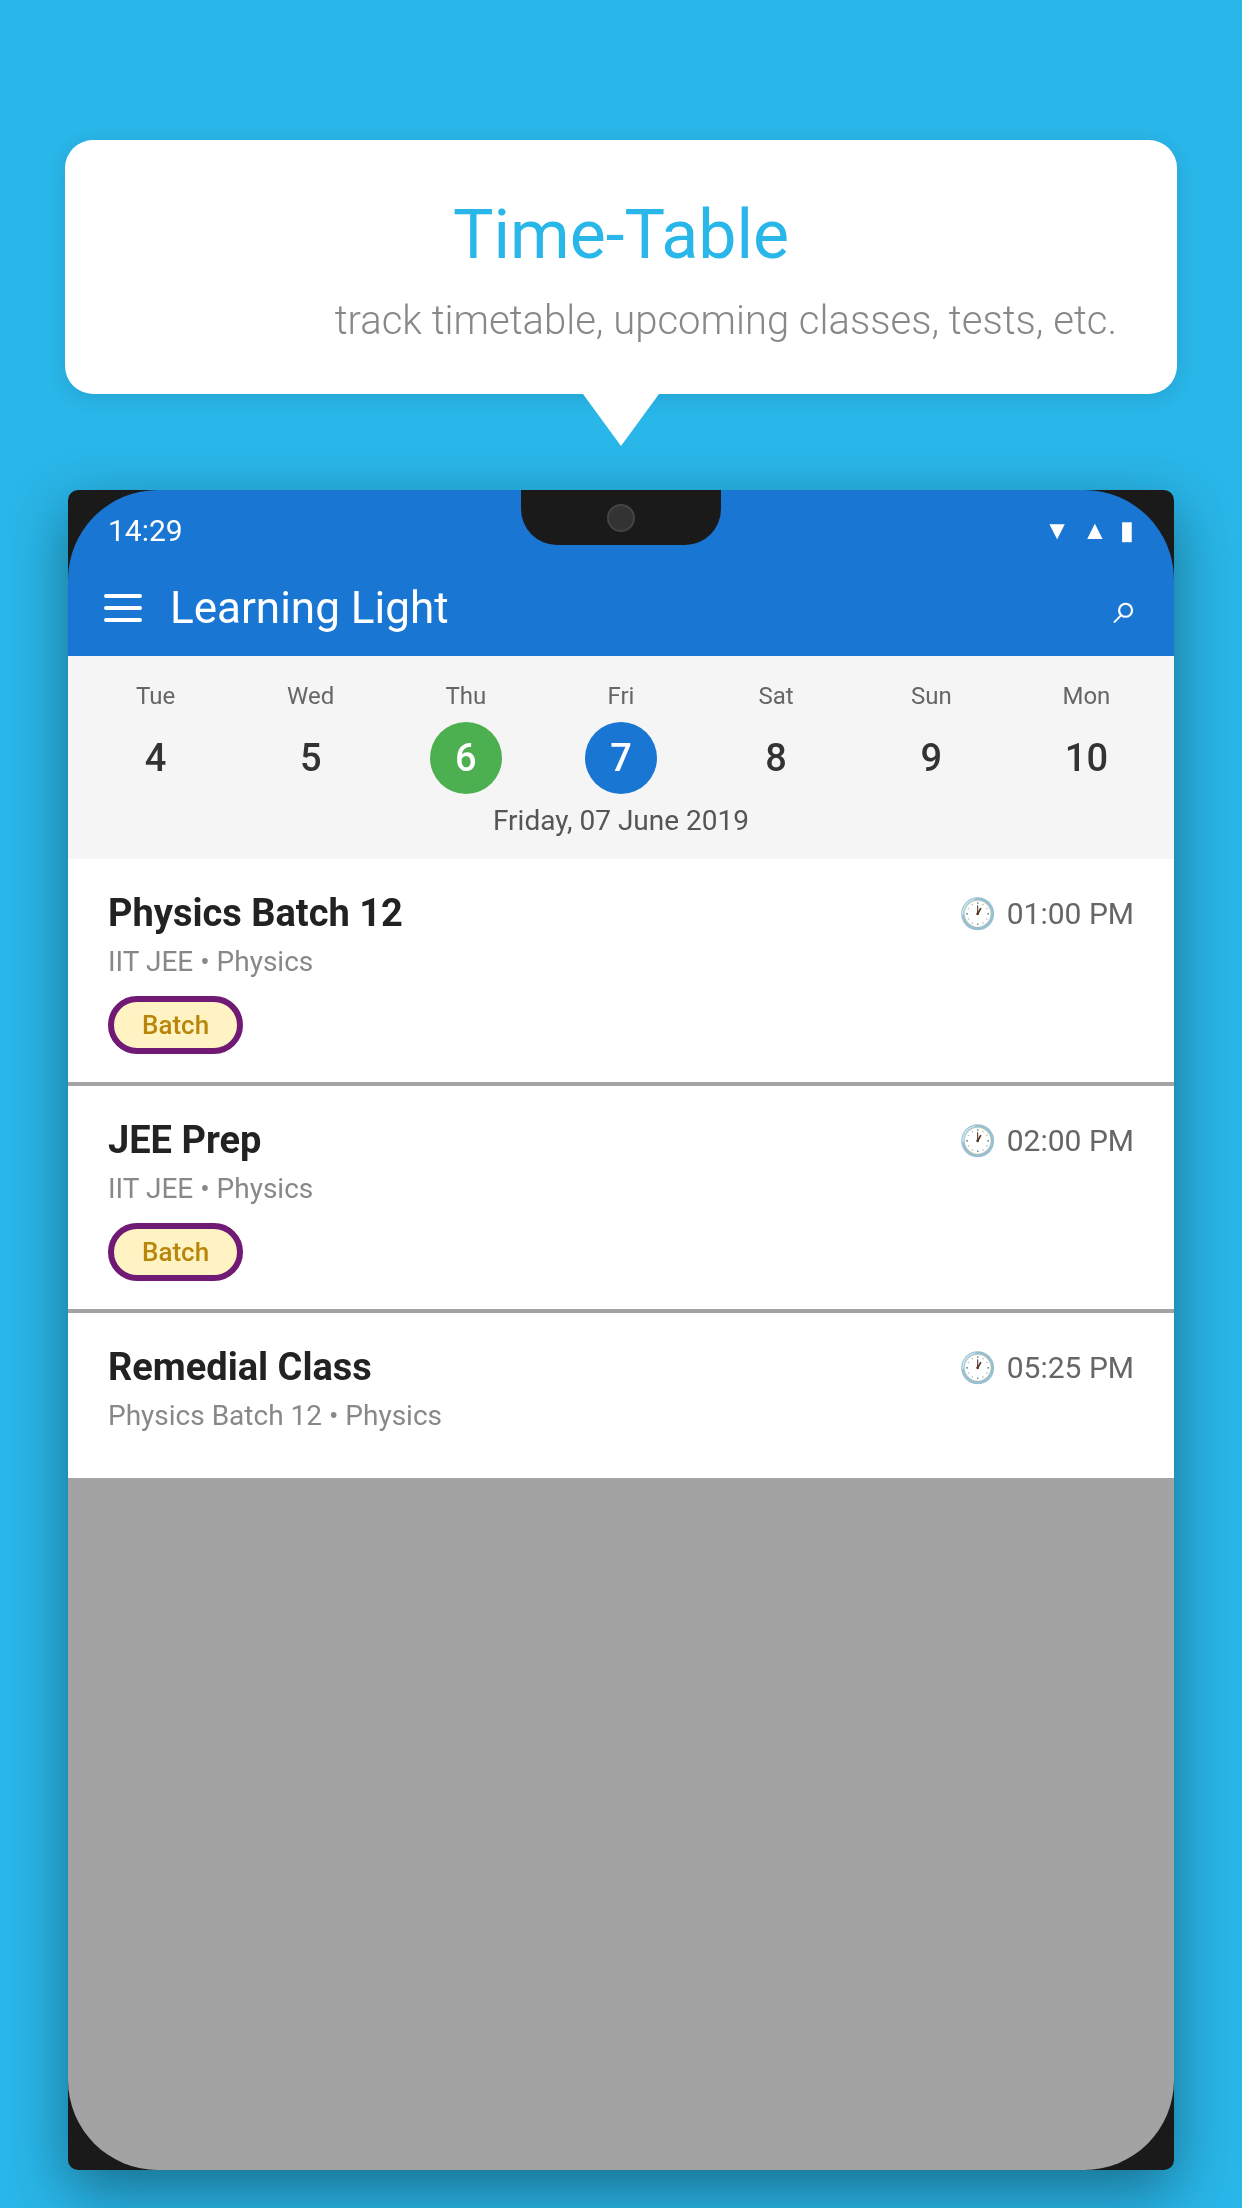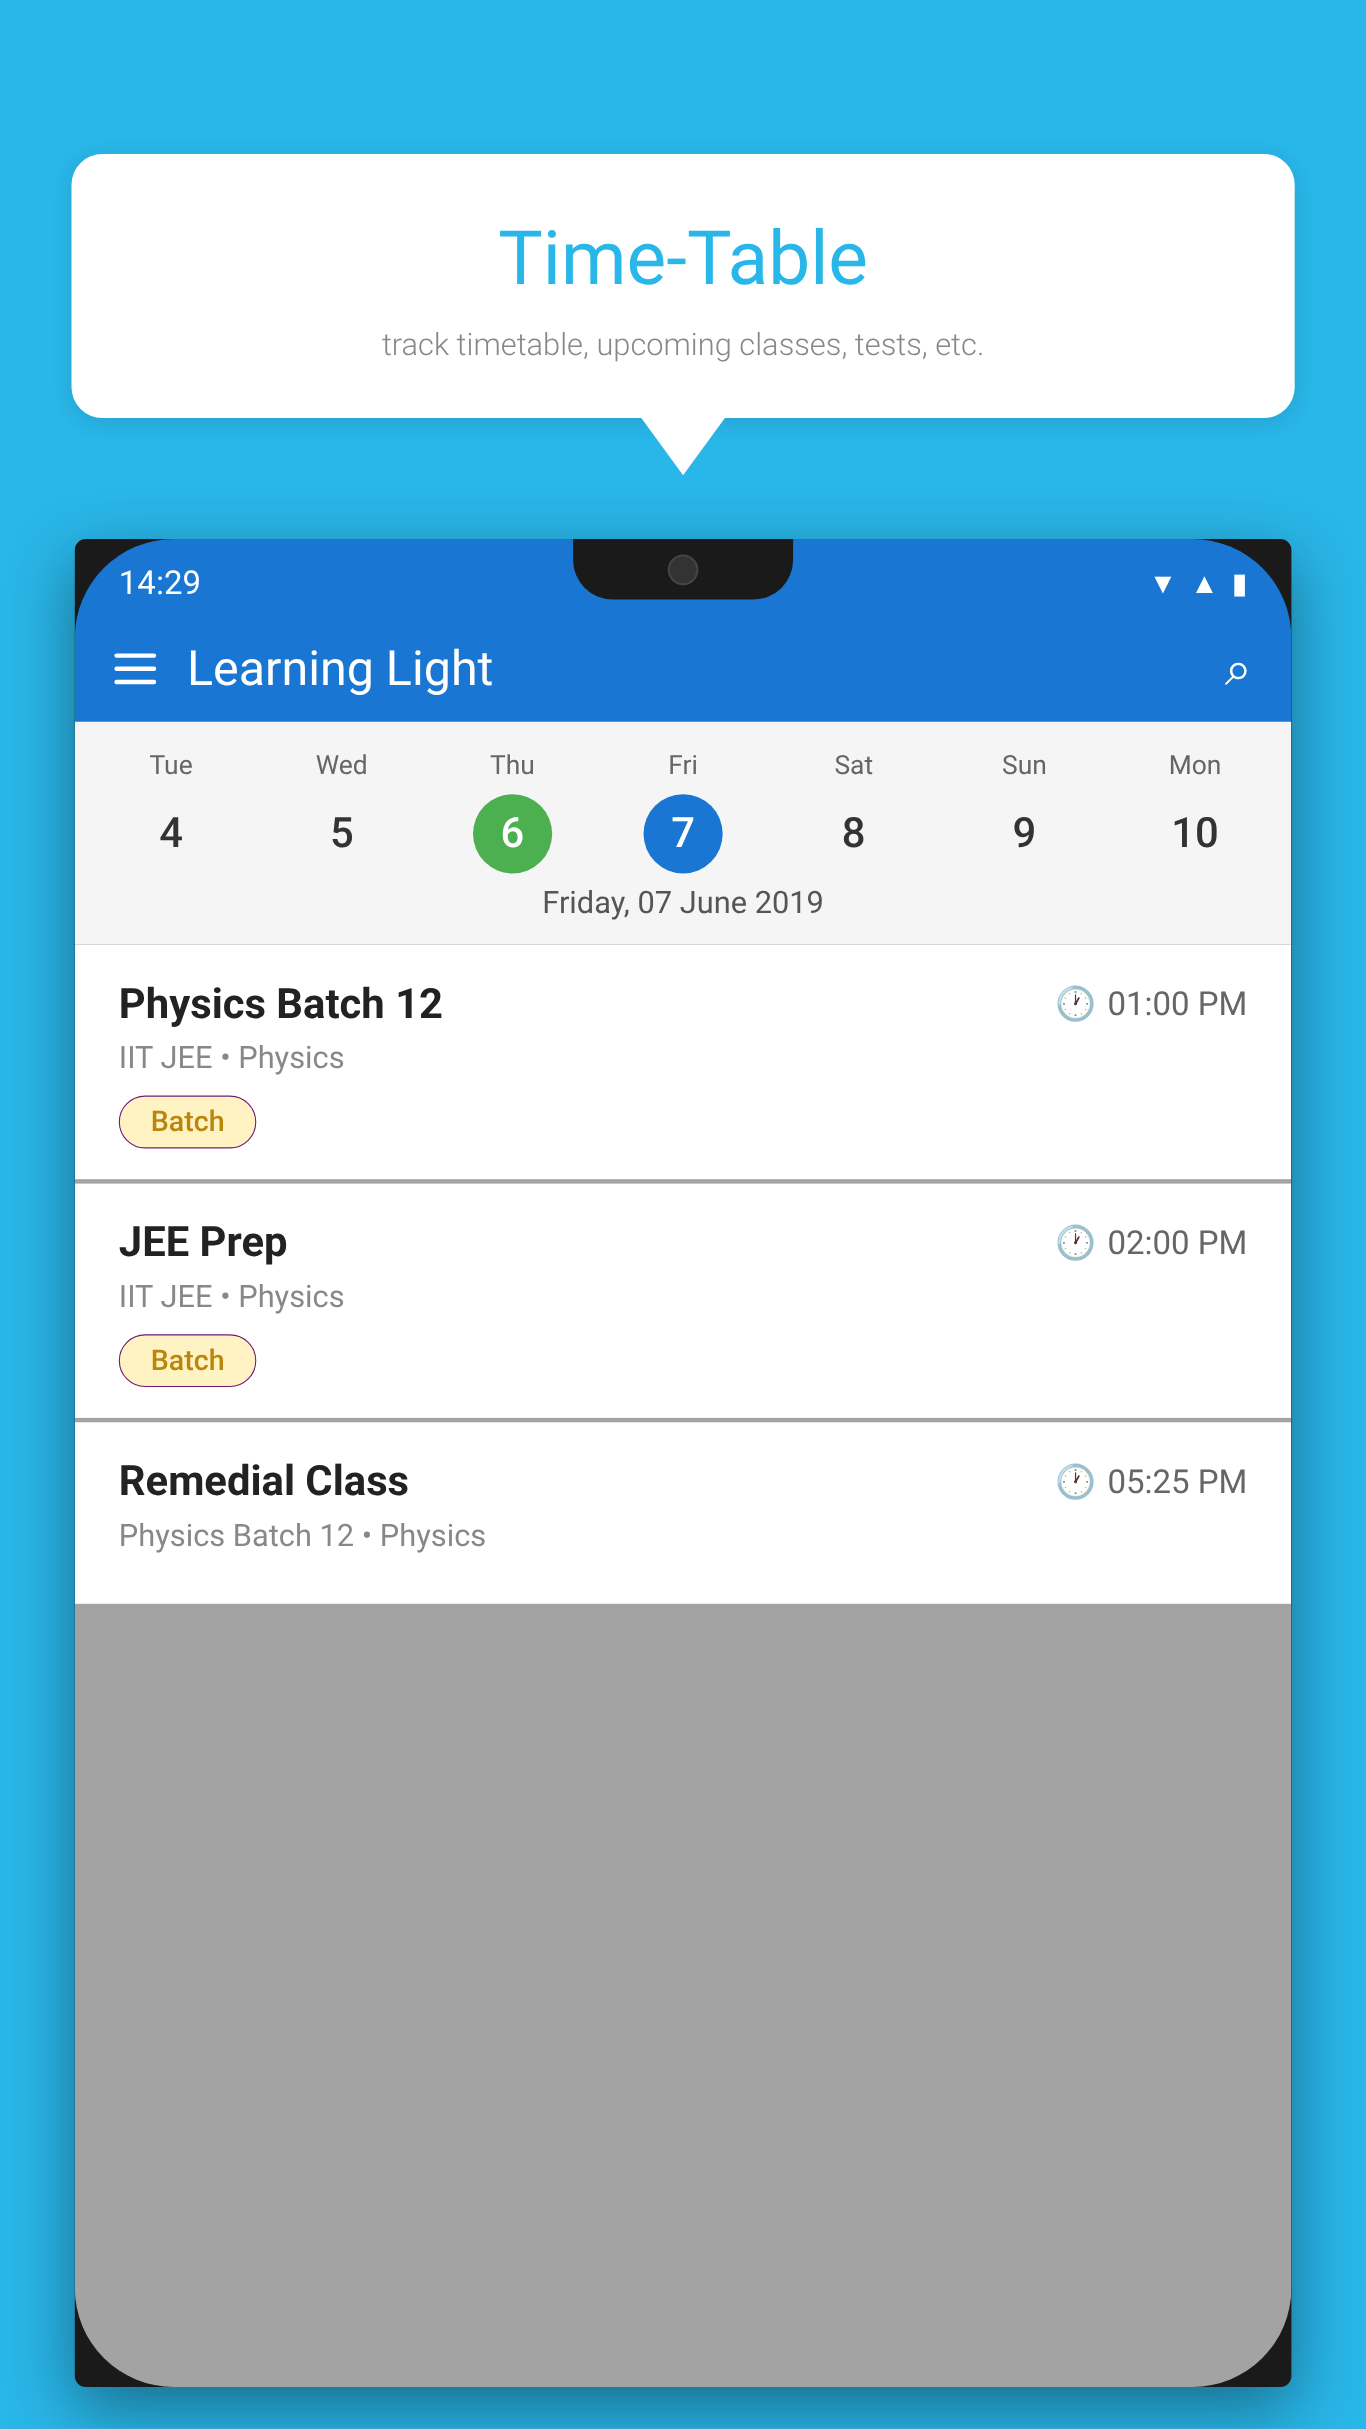--- a/index.html
+++ b/index.html
@@ -36,22 +36,23 @@
 
     .speech-bubble h1 {
       color: #29B6E8;
       font-size: 68px;
       font-weight: 400;
       margin-bottom: 22px;
     }
 
     .speech-bubble p {
       color: #888;
-      font-size: 28px;
+      font-size: 40px;
       font-weight: 300;
+      text-align: right;
     }
 
     .speech-bubble-arrow {
       width: 0;
       height: 0;
       border-left: 38px solid transparent;
       border-right: 38px solid transparent;
       border-top: 52px solid white;
       margin-top: 0;
     }
@@ -298,21 +299,21 @@
     }
 
     .batch-badge {
       display: inline-block;
       background: #FFF3C4;
       color: #B8860B;
       border-radius: 30px;
       padding: 8px 28px;
       font-size: 26px;
       font-weight: 500;
-      border: 1px solid #701a75;
+      border: 6px solid #701a75;
     }
 
     
     .phone-screen {
       position: absolute;
       top: 0;
       left: 0;
       right: 0;
       bottom: 0;
       border-radius: 90px;

